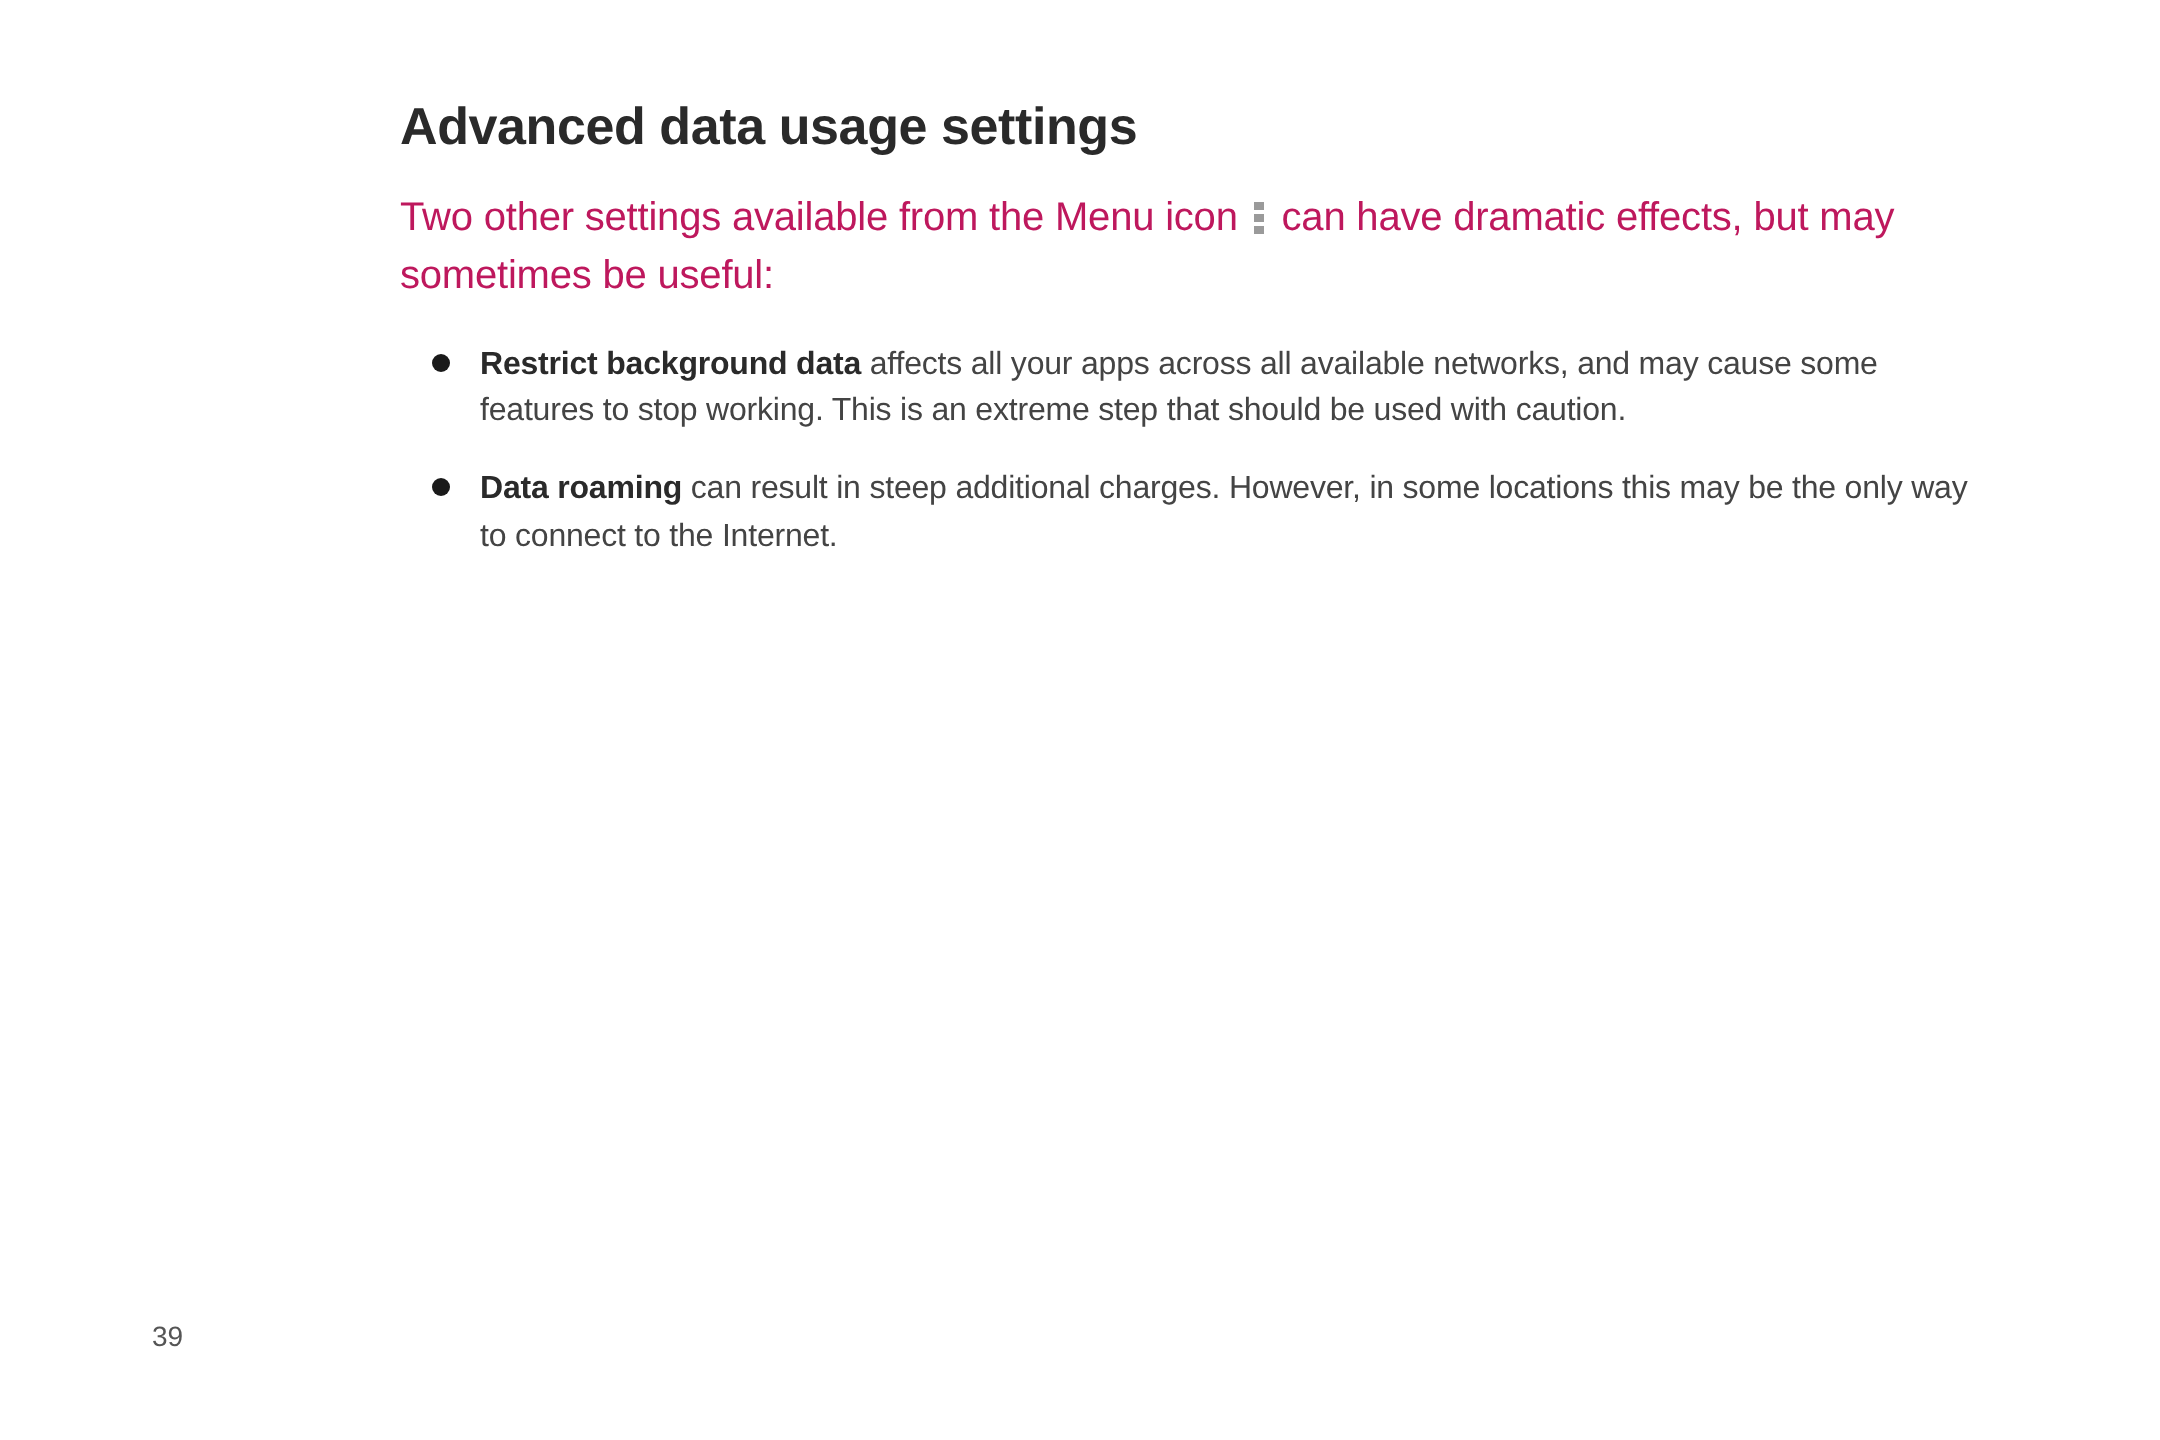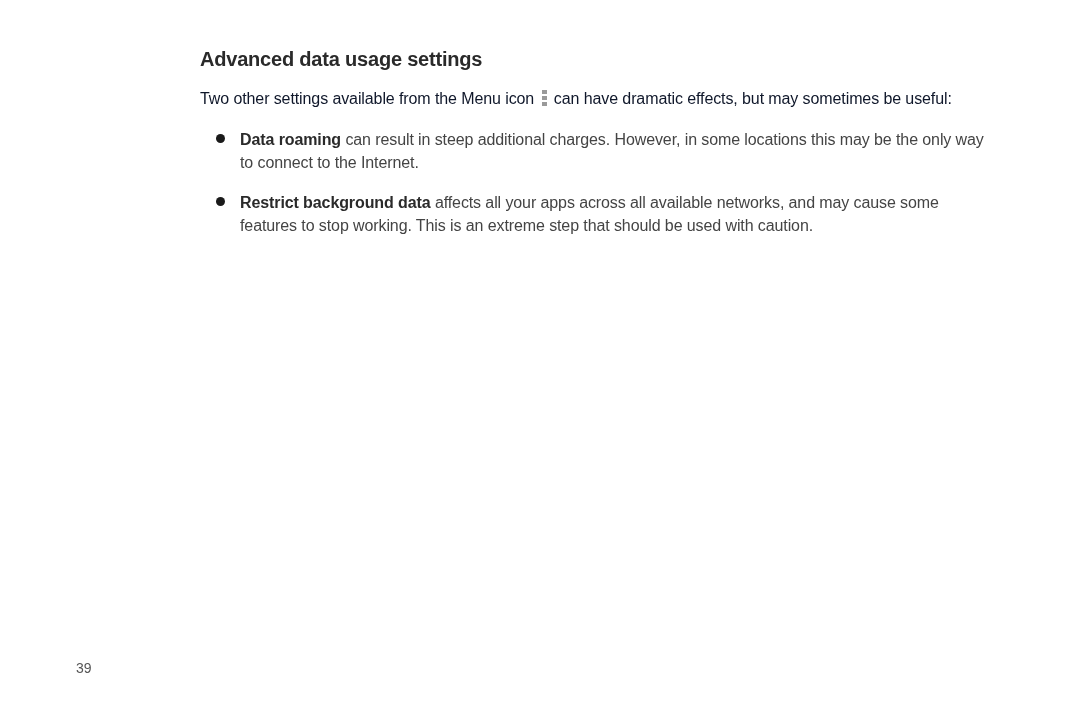--- a/index.html
+++ b/index.html
@@ -10,30 +10,30 @@
     body {
       width: 1080px;
       height: 720px;
       background: #fff;
       font-family: Arial, Helvetica, sans-serif;
       color: #3a3a3a;
       position: relative;
       padding: 48px 90px 40px 200px;
     }
     h2.heading {
-      font-size: 20px;
+      font-size: 26px;
       font-weight: bold;
       color: #2a2a2a;
       margin-bottom: 16px;
       letter-spacing: -0.2px;
     }
     p.intro {
-      font-size: 16px;
+      font-size: 20px;
       line-height: 1.45;
-      color: #0f172a;
+      color: #be185d;
       margin-bottom: 18px;
       letter-spacing: -0.1px;
     }
     .menu-icon {
       display: inline-block;
       vertical-align: -2px;
       margin: 0 2px;
     }
     .menu-icon svg {
       display: block;
@@ -80,20 +80,20 @@
 <p class="intro">
   <span>Two other settings available from the Menu icon </span><span class="menu-icon"><svg width="7" height="16" viewBox="0 0 7 16">
         <rect x="1" y="0" width="5" height="4" fill="#9a9a9a"></rect>
         <rect x="1" y="6" width="5" height="4" fill="#9a9a9a"></rect>
         <rect x="1" y="12" width="5" height="4" fill="#9a9a9a"></rect>
       </svg></span><span> can have dramatic effects, but may sometimes be useful:</span>
 </p>
 
 <ul class="bullets">
   <li>
-    <span class="bold">Data roaming</span><span> can result in steep additional charges. However, in some locations this may be the only way to connect to the Internet.</span>
+    <span class="bold">Restrict background data</span><span> affects all your apps across all available networks, and may cause some features to stop working. This is an extreme step that should be used with caution.</span>
   </li>
   <li>
-    <span class="bold">Restrict background data</span><span> affects all your apps across all available networks, and may cause some features to stop working. This is an extreme step that should be used with caution.</span>
+    <span class="bold">Data roaming</span><span> can result in steep additional charges. However, in some locations this may be the only way to connect to the Internet.</span>
   </li>
 </ul>
 
 <div class="page-number">39</div>
 
 </body></html>

